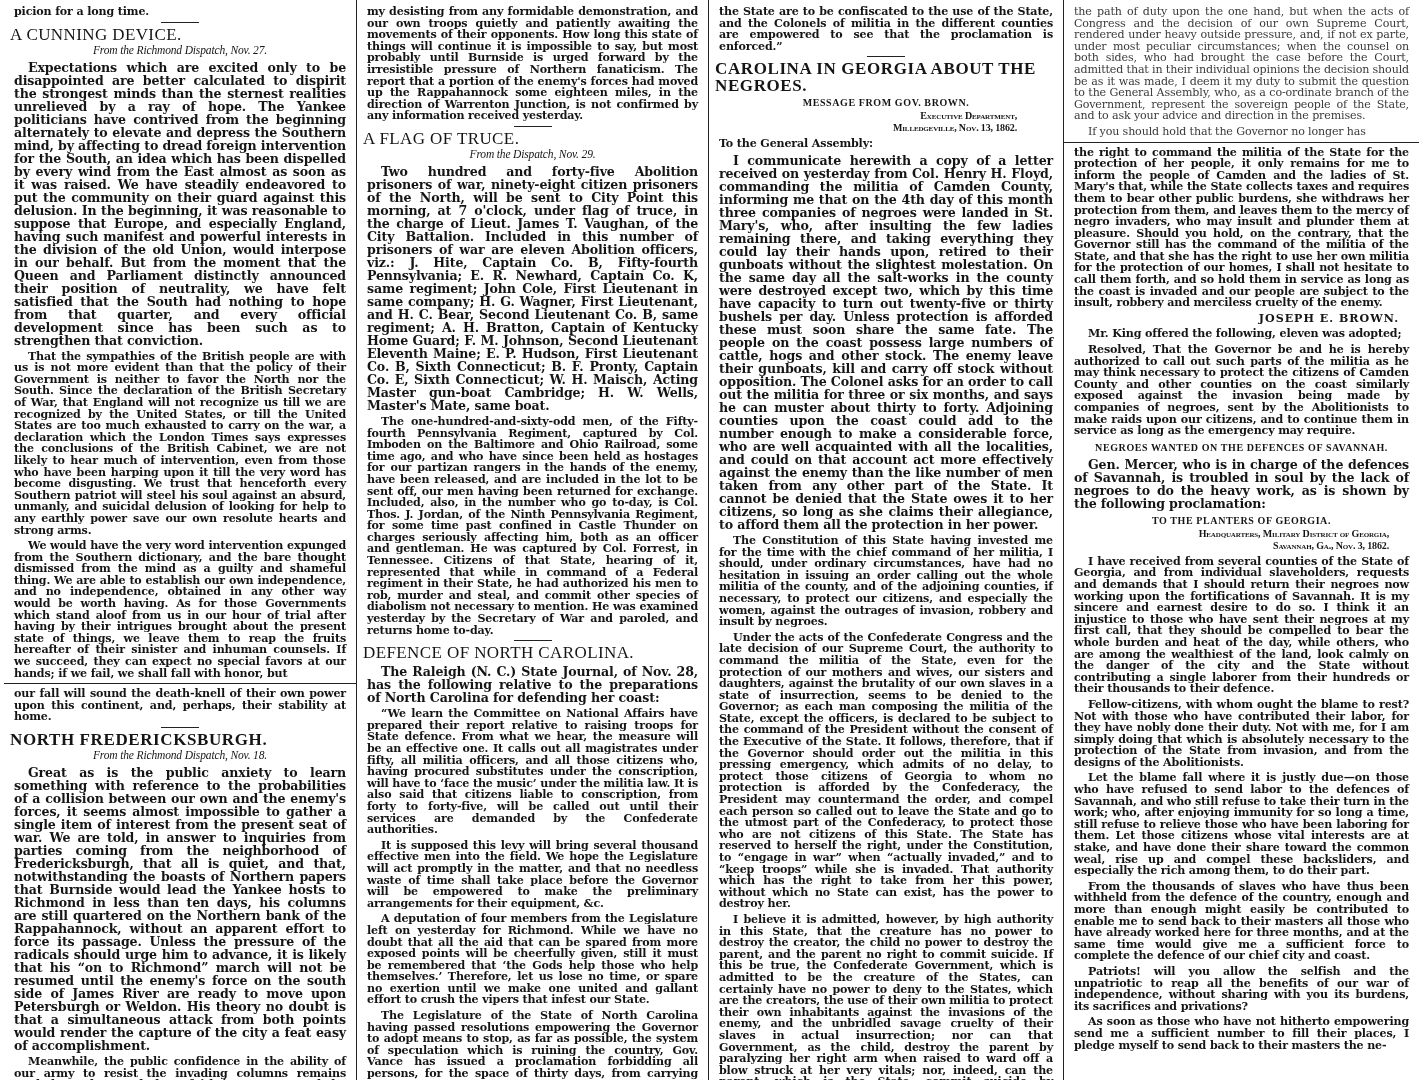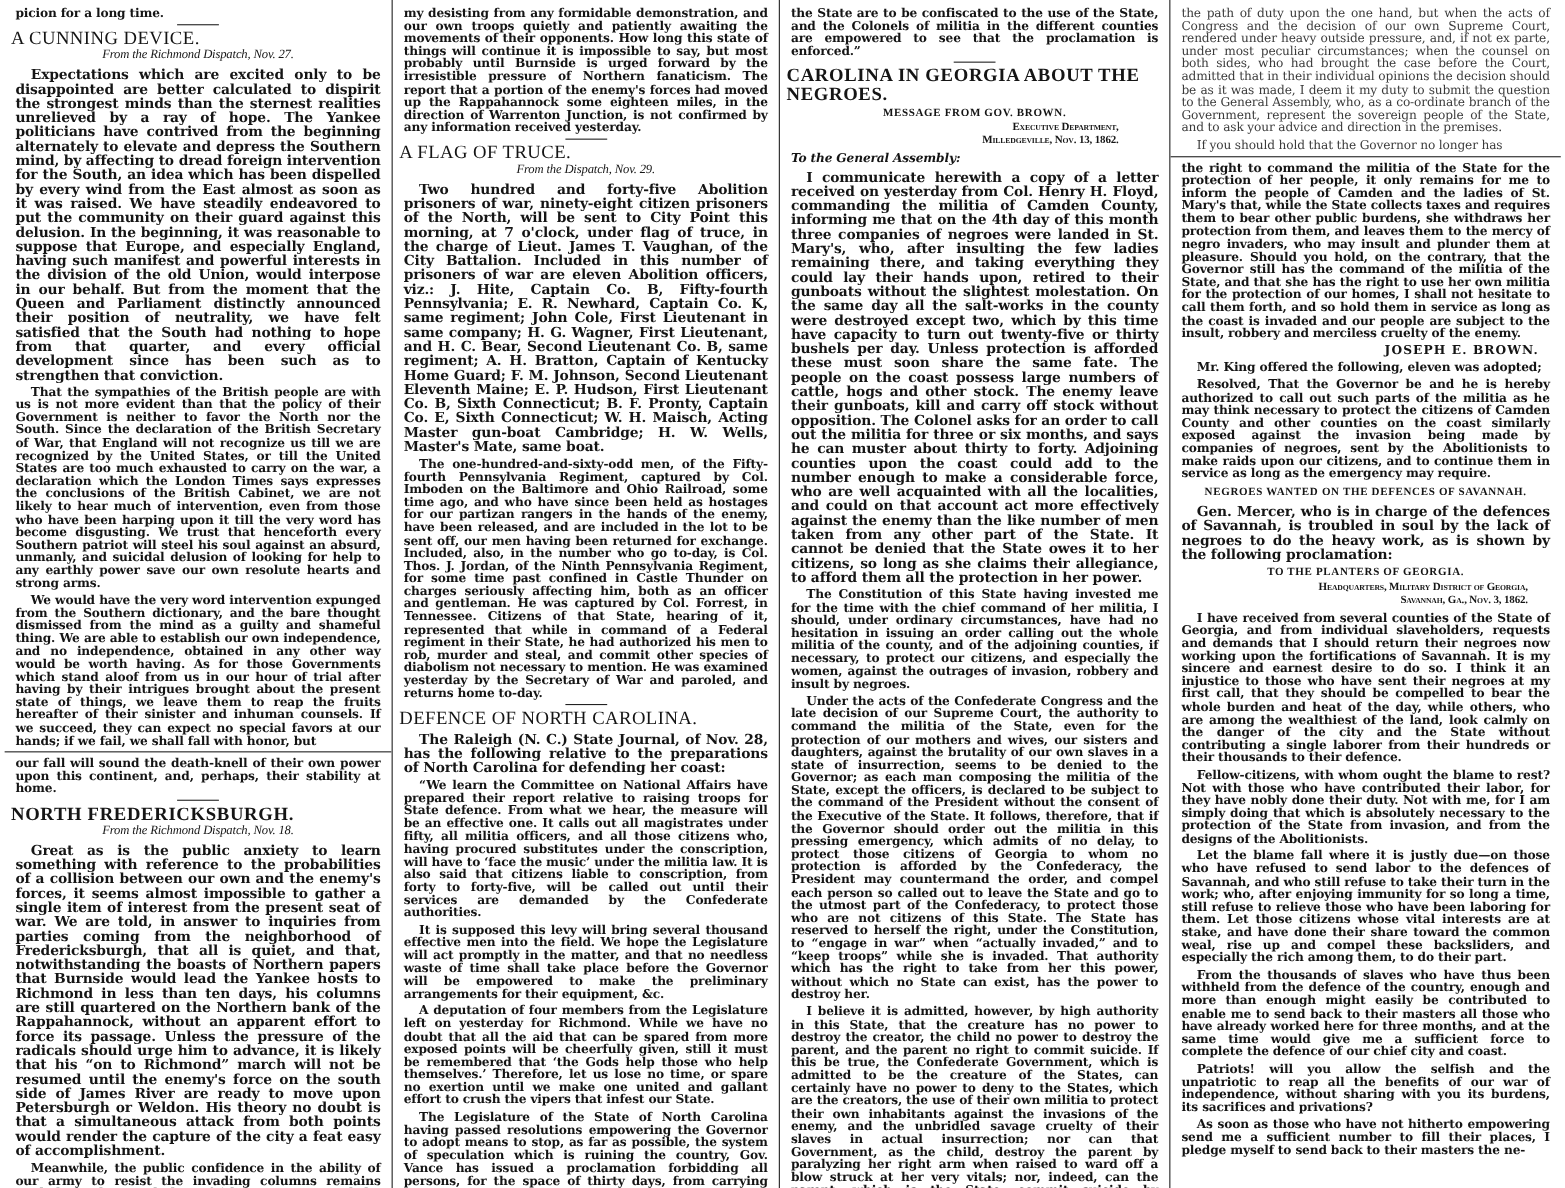--- a/index.html
+++ b/index.html
@@ -47,21 +47,21 @@
     .source {
       text-align:center; font-style:italic; font-weight:normal;
       font-size:11.5px; line-height:13px; margin:0 0 1px 0;
       font-family:"Liberation Serif","DejaVu Serif",serif;
     }
     .dateline {
       text-align:right; padding-right:40px;
       font-size:10px; line-height:12px; font-variant:small-caps;
       font-family:"Liberation Serif","DejaVu Serif",serif;
     }
-    .salutation { font-style:italic; text-indent:0; }
+    .salutation { text-indent:0; }
     .signature { text-align:right; padding-right:14px; letter-spacing:1px; }
     .boxbreak {
       border-top:1.4px solid #222; margin:2px -6px 0 -6px; padding:0 6px;
     }
     .lead { font-size:12.6px; line-height:13px; }
     .fade { color:#3a3a3a; font-weight:normal; }
   </style>
 </head>
 <body>
 

